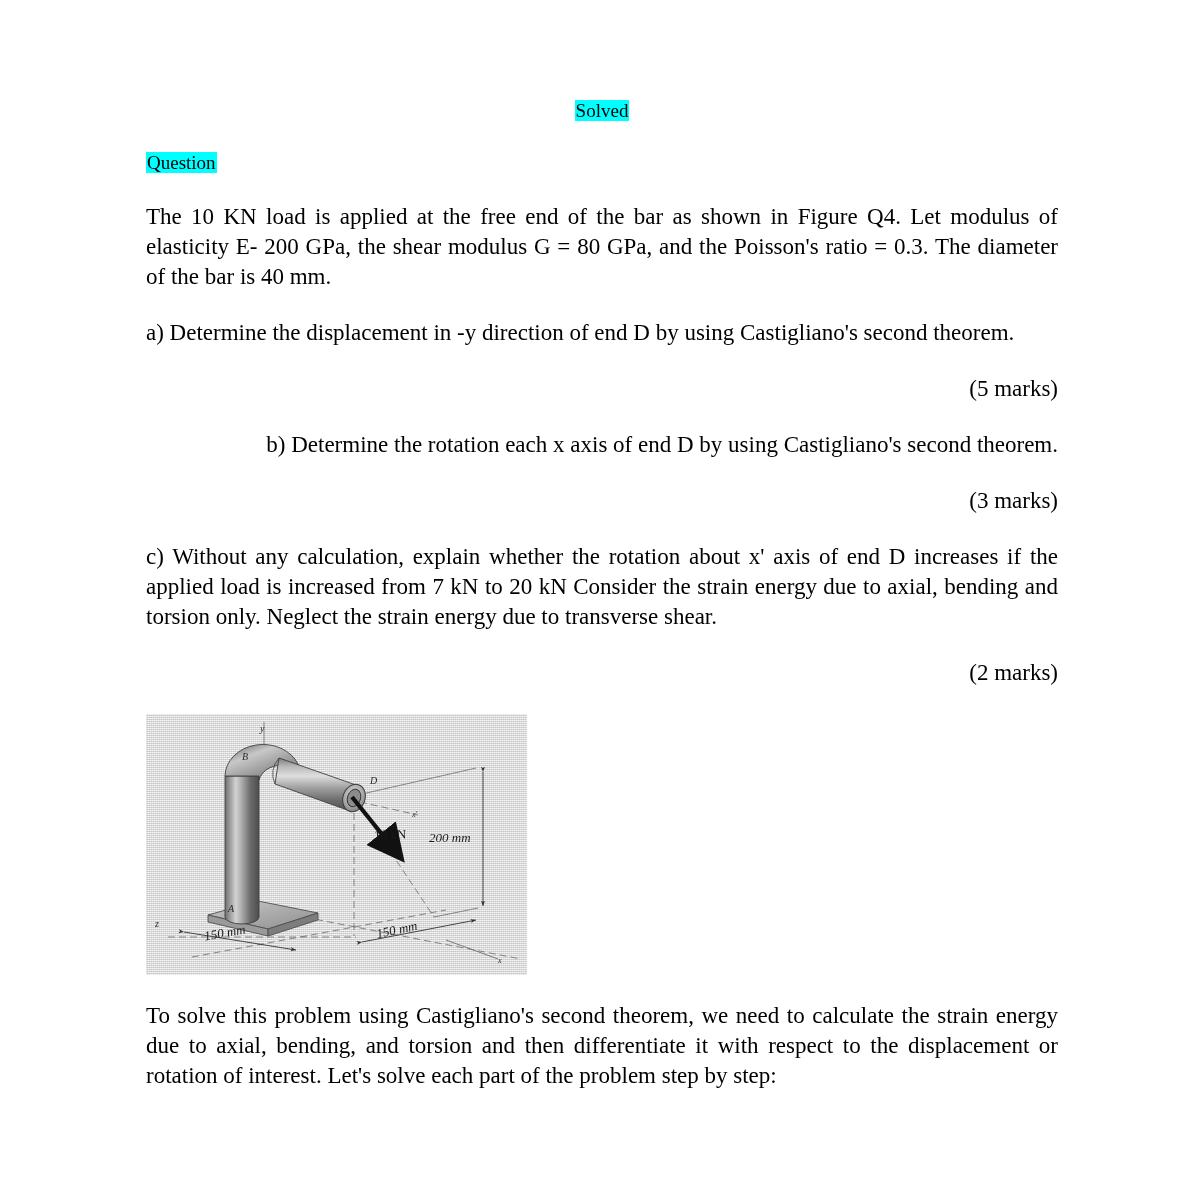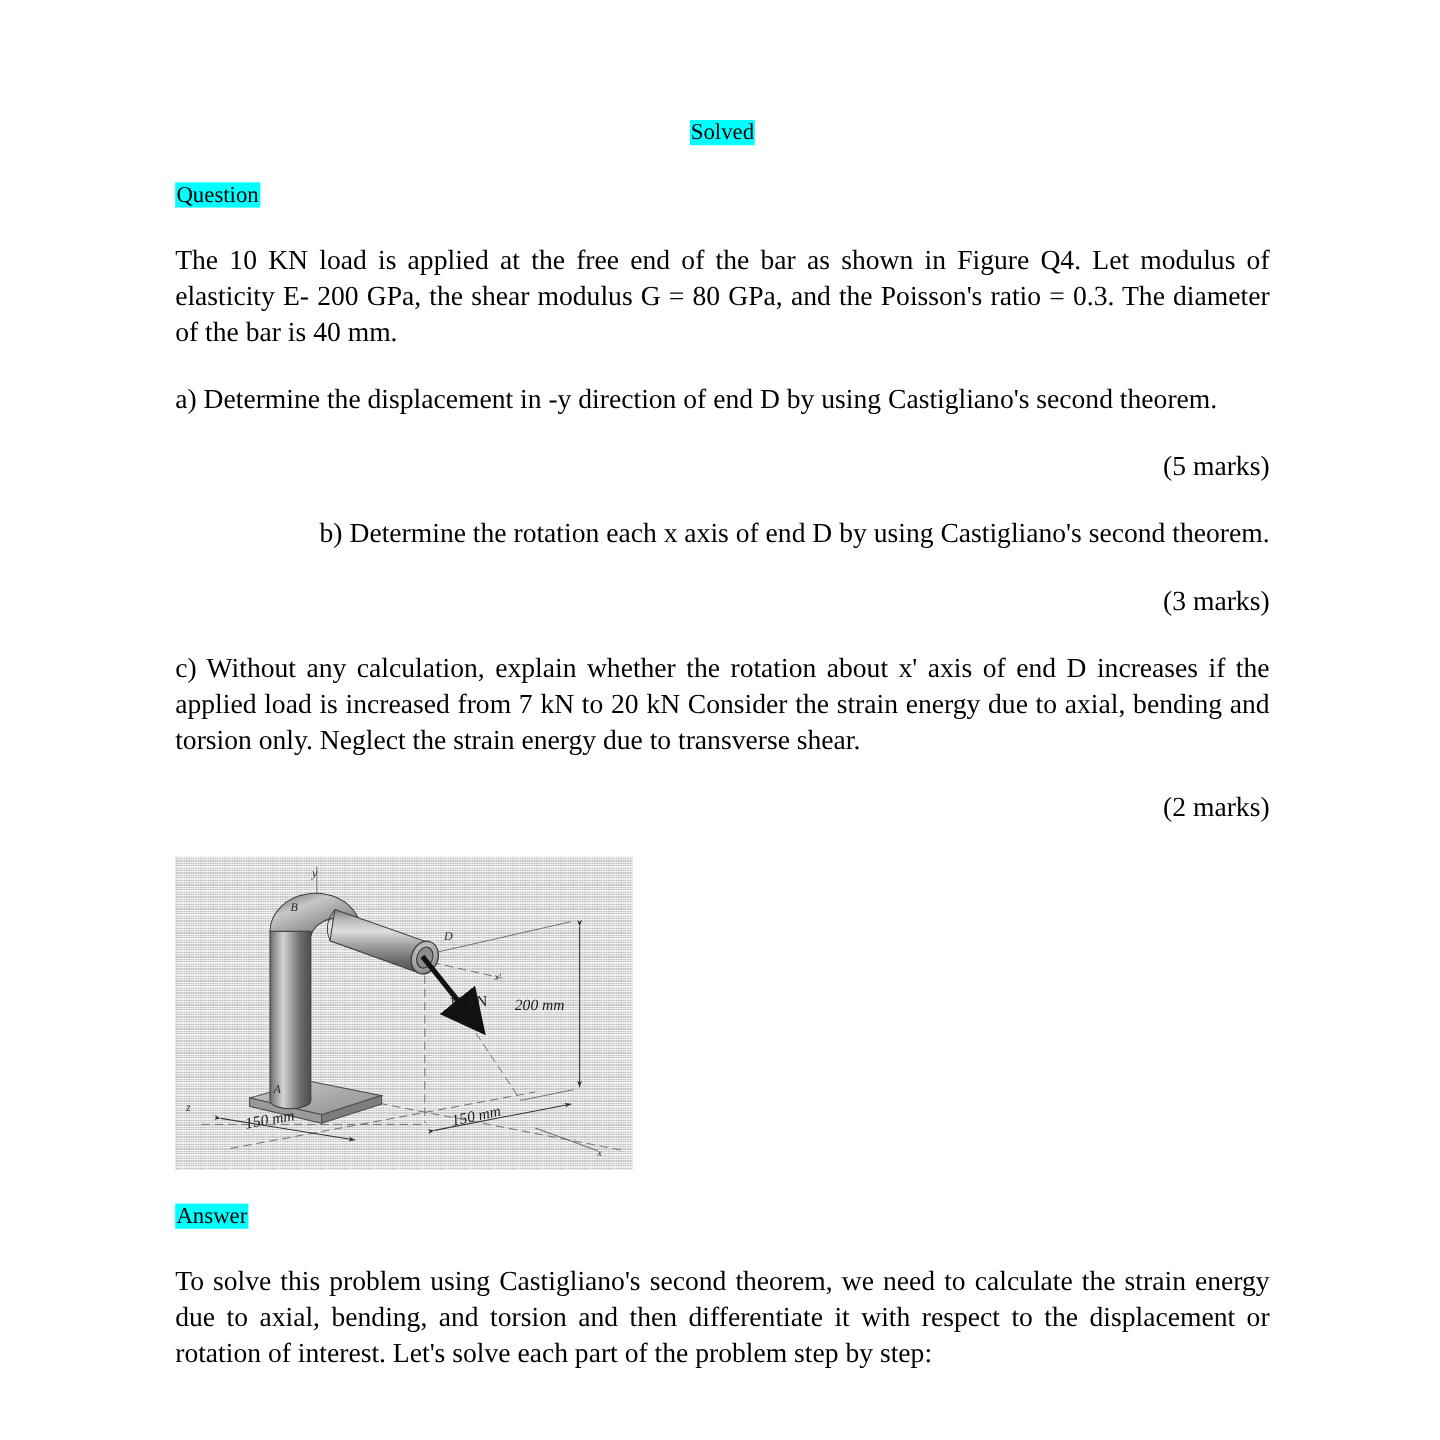--- a/index.html
+++ b/index.html
@@ -244,20 +244,17 @@
         <span class="fig-label lbl-z">z</span>
         <span class="fig-label lbl-xp">x'</span>
         <span class="fig-label lbl-x">x</span>
         <span class="fig-label lbl-load">10 kN</span>
         <span class="fig-label lbl-200">200 mm</span>
         <span class="fig-label lbl-150a">150 mm</span>
         <span class="fig-label lbl-150b">150 mm</span>
       </div>
     </div>
 
-    <div class="section-head">
-      <span class="hl">Answer</span>
-    </div>
 
     <p class="para">To solve this problem using Castigliano's second theorem, we need to calculate the strain energy due to axial, bending, and torsion and then differentiate it with respect to the displacement or rotation of interest. Let's solve each part of the problem step by step:</p>
 
   </div>
 </div>
 
 </body></html>

